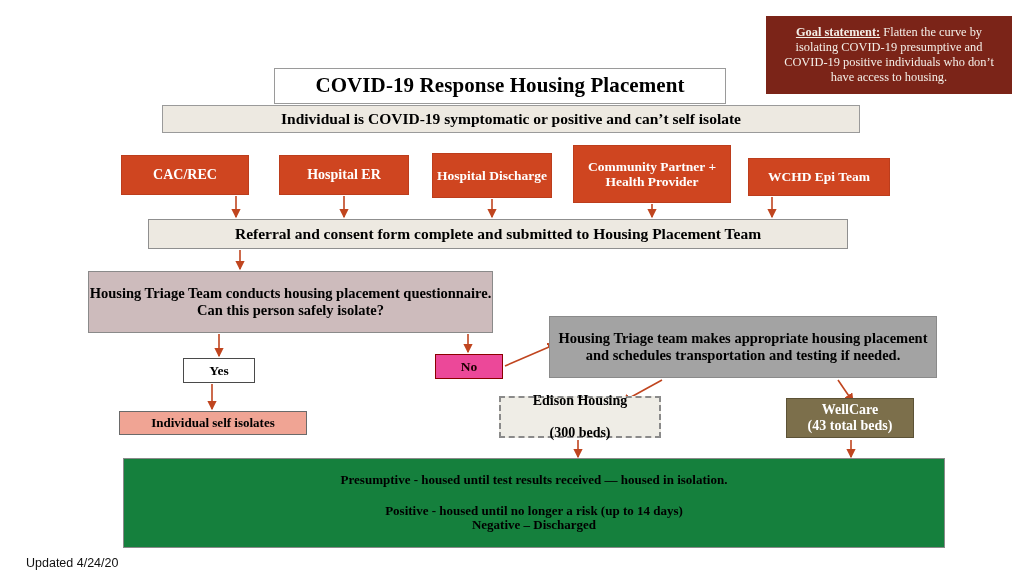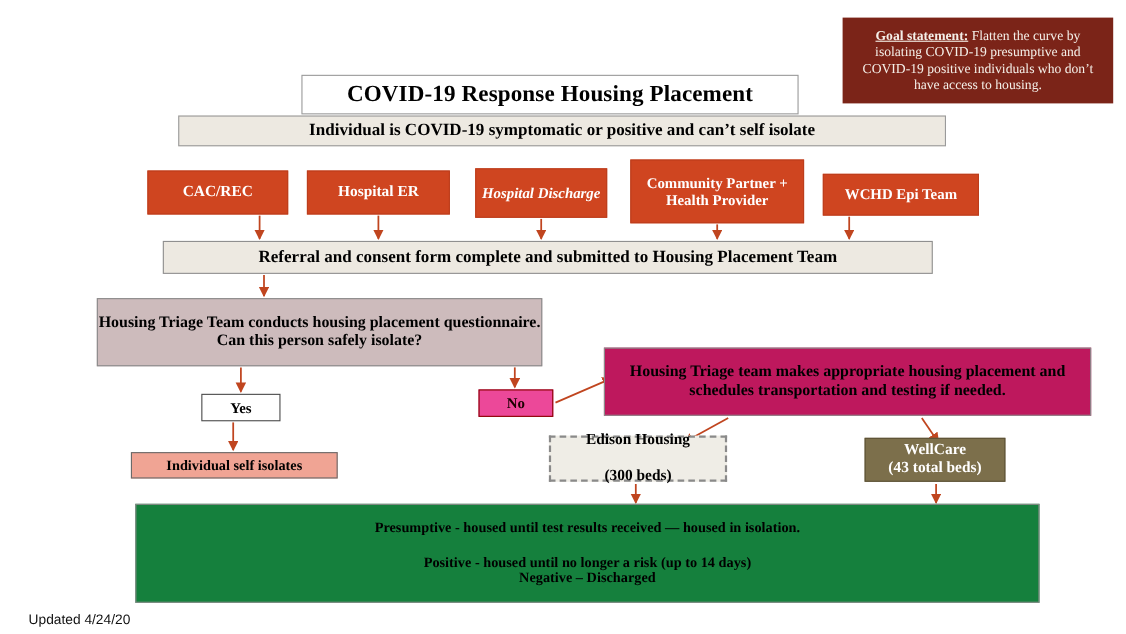--- a/index.html
+++ b/index.html
@@ -75,23 +75,23 @@
   }
 
   
   .src {
     background: #CF4520;
     color: #FFFFFF;
     border: 1px solid #BC3D1C;
     font-size: 14px;
     padding: 2px 4px;
   }
-  #src-cac     { left: 134px; top: 155px; width: 128px; height: 40px; text-align: right; }
+  #src-cac     { left: 121px; top: 155px; width: 128px; height: 40px; text-align: right; }
   #src-er      { left: 279px; top: 155px; width: 130px; height: 40px; }
-  #src-disch   { left: 432px; top: 153px; width: 120px; height: 45px; font-size: 13.5px; font-style: italic; }
+  #src-disch   { left: 432px; top: 153px; width: 120px; height: 45px; font-size: 13.5px; }
   #src-partner { left: 573px; top: 145px; width: 158px; height: 58px; font-size: 13.5px; }
   #src-wchd    { left: 748px; top: 158px; width: 142px; height: 38px; font-size: 13.5px; }
 
   
   #referral-bar {
     left: 148px;
     top: 219px;
     width: 700px;
     height: 30px;
     background: #EDE9E1;
@@ -129,23 +129,23 @@
     background: #ec4899;
     border: 1.5px solid #8B0000;
     color: #1a0000;
     font-size: 13.5px;
   }
 
   
   #triage-placement {
     left: 549px;
     top: 316px;
-    width: 443px;
+    width: 388px;
     height: 62px;
-    background: #be185d;
+    background: #a3a3a3;
     border: 1px solid #8a8a8a;
     font-size: 14.5px;
     padding: 0 8px;
   }
 
   
   #self-isolate {
     left: 119px;
     top: 411px;
     width: 188px;

